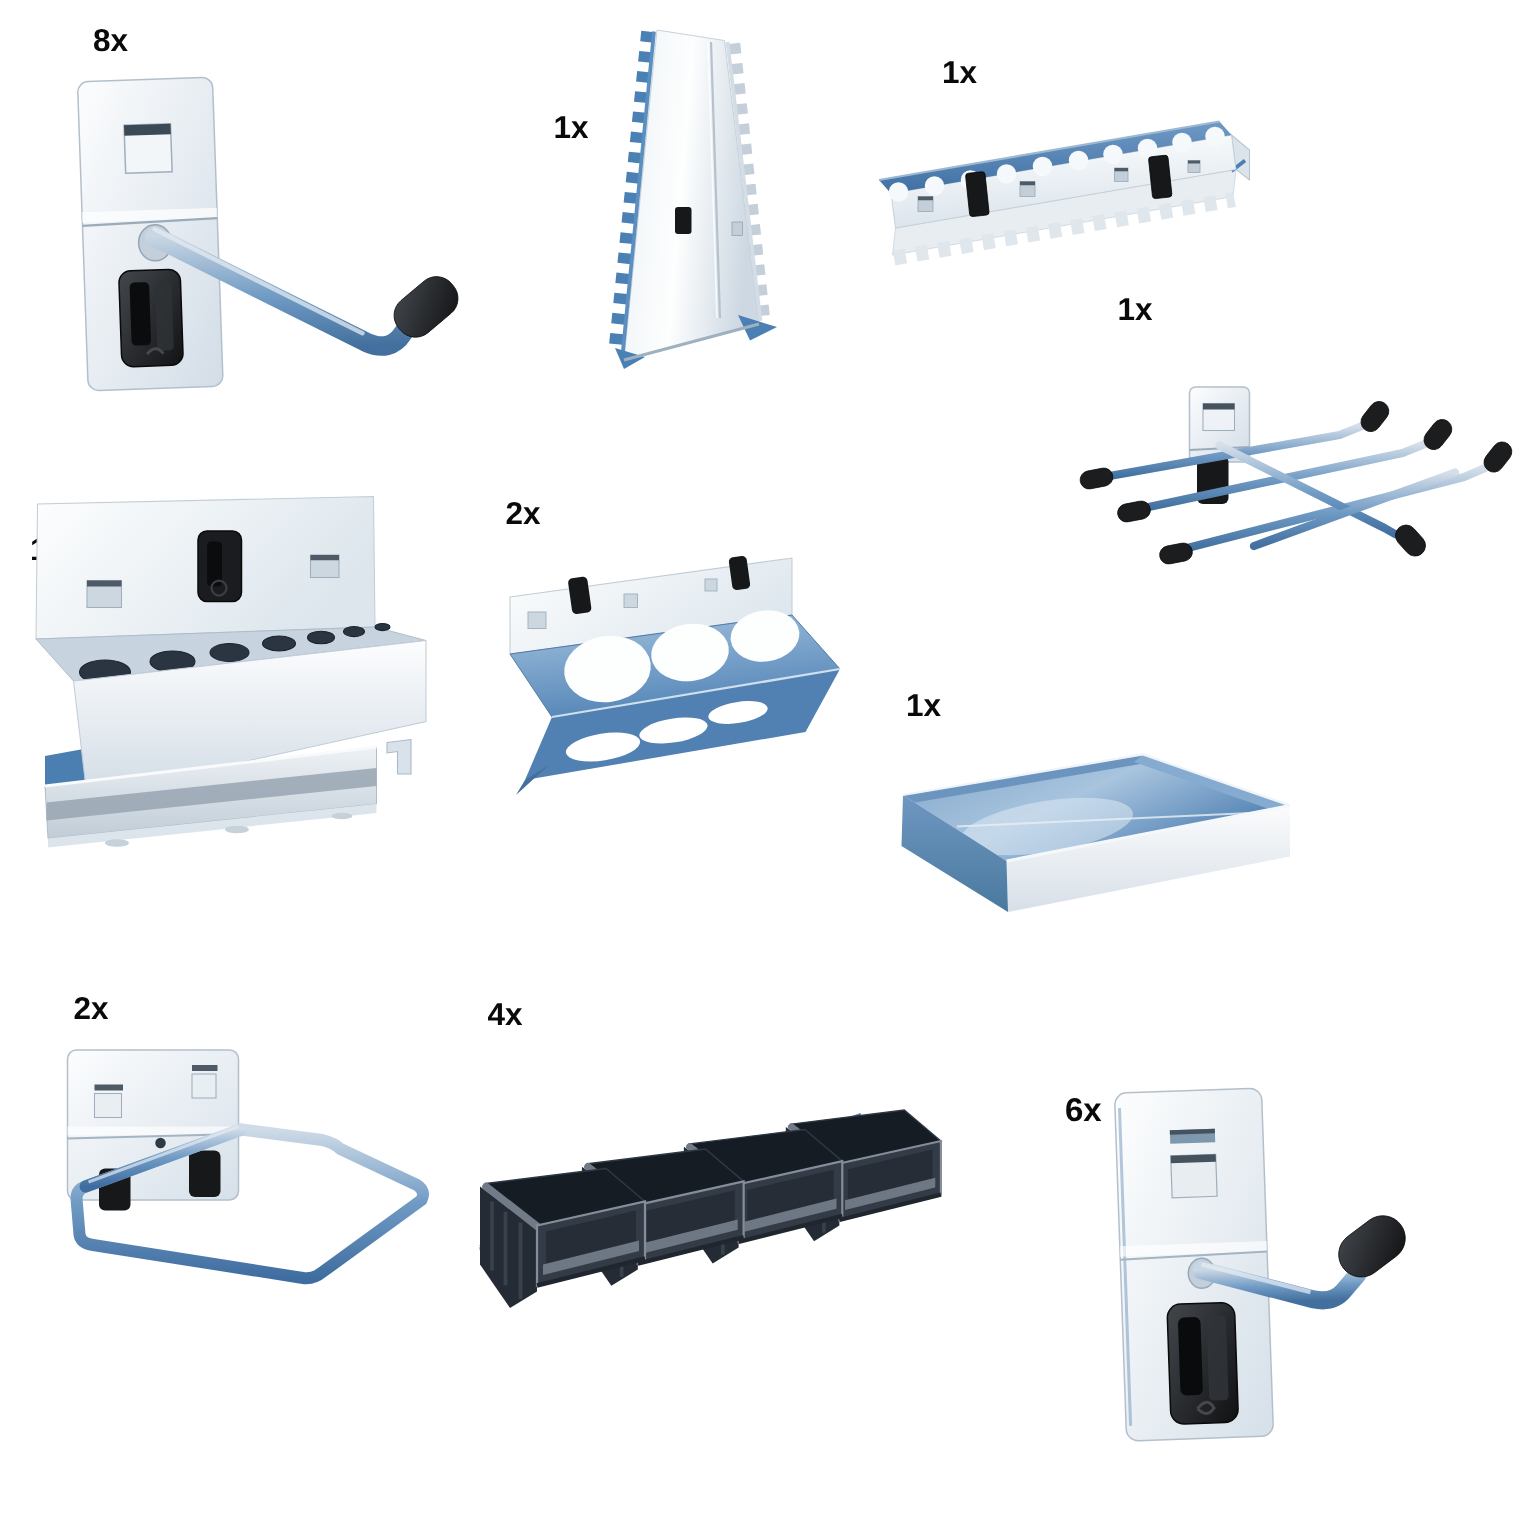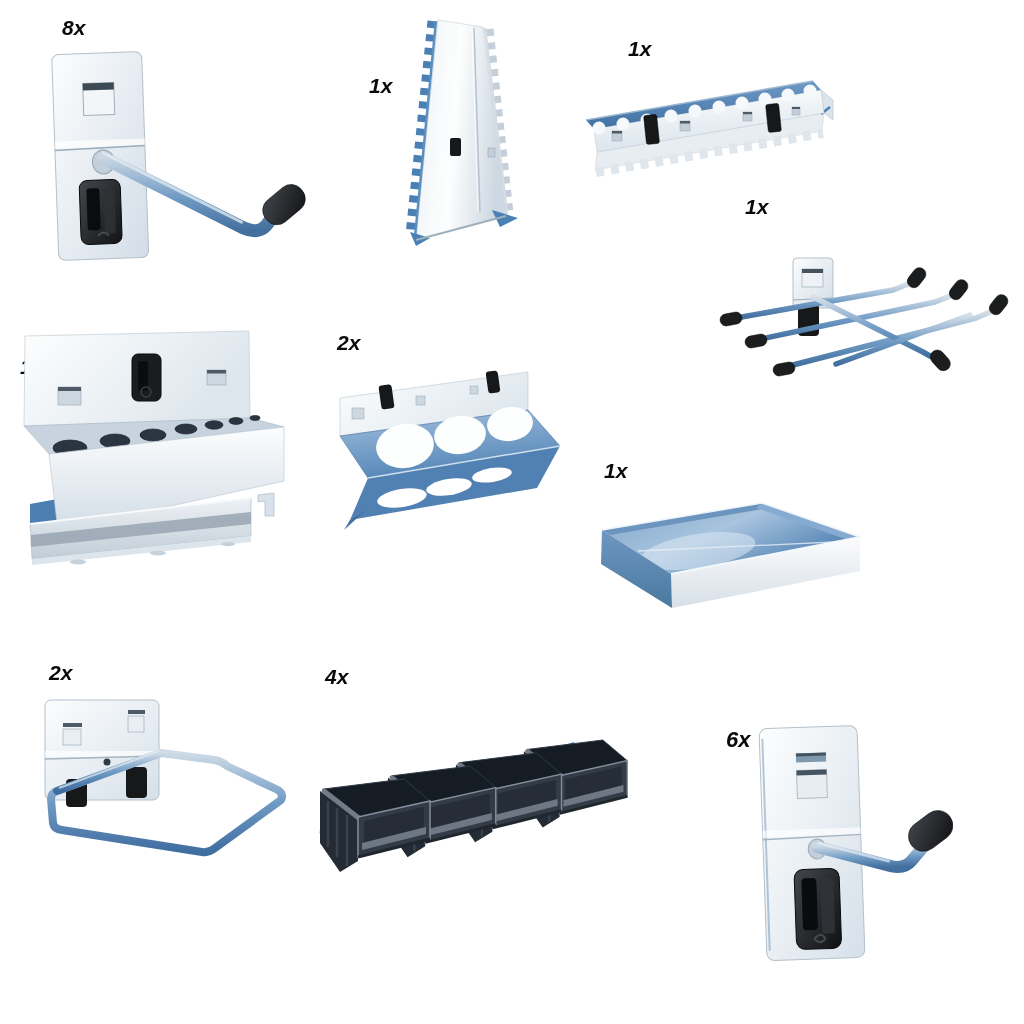--- a/index.html
+++ b/index.html
@@ -1,21 +1,21 @@
 <!DOCTYPE html>
 <html><head>
 <meta charset="utf-8">
 <style>
   html,body{margin:0;padding:0;}
   body{width:1024px;height:1024px;background:#ffffff;position:relative;overflow:hidden;
        font-family:"Liberation Sans", sans-serif;}
   .canvas{position:absolute;left:0;top:0;width:1024px;height:1024px;}
   .item{position:absolute;}
   .qty{position:absolute;font-weight:bold;font-size:21px;line-height:1.1;color:#0a0a0a;
-       font-family:"Liberation Sans", sans-serif;white-space:nowrap;font-style:italic;}
+       font-family:"Liberation Sans", sans-serif;white-space:nowrap;}
   svg{position:absolute;overflow:visible;display:block;}
 </style>
 </head>
 <body>
 
 <div class="canvas">
 
   <div class="item" style="left:45px;top:14px;width:270px;height:255px;">
     <div class="qty" style="left:17px;top:2px;">8x</div>
     <svg style="left:0;top:36px;" width="260" height="215" viewBox="0 0 260 215">
@@ -335,21 +335,21 @@
       </defs>
       <line x1="4" y1="100" x2="258" y2="12" stroke="#9db6cb" stroke-width="5"></line>
       <line x1="4" y1="97" x2="258" y2="9" stroke="#4a80b4" stroke-width="2"></line>
       <use href="#binShape" transform="translate(206,6) scale(0.94)"></use>
       <use href="#binShape" transform="translate(138,19) scale(0.96)"></use>
       <use href="#binShape" transform="translate(70,32) scale(0.98)"></use>
       <use href="#binShape" transform="translate(2,45)"></use>
     </svg>
   </div>
 
-  <div class="item" style="left:710px;top:723px;width:240px;height:250px;margin-left:16px;">
+  <div class="item" style="left:710px;top:723px;width:240px;height:250px;">
     <div class="qty" style="left:0px;top:5px;font-size:22px;">6x</div>
     <svg style="left:33px;top:0;" width="205" height="245" viewBox="0 0 205 245">
       <defs>
         <linearGradient id="i10pg" x1="0" y1="0" x2="1" y2="1">
             <stop offset="0" stop-color="#fdfefe"></stop>
             <stop offset="1" stop-color="#d6e0e9"></stop>
           </linearGradient>
         <linearGradient id="i10wg" x1="0" y1="0" x2="0" y2="1">
             <stop offset="0" stop-color="#c9d6e3"></stop>
             <stop offset="0.55" stop-color="#6f9ac4"></stop>

